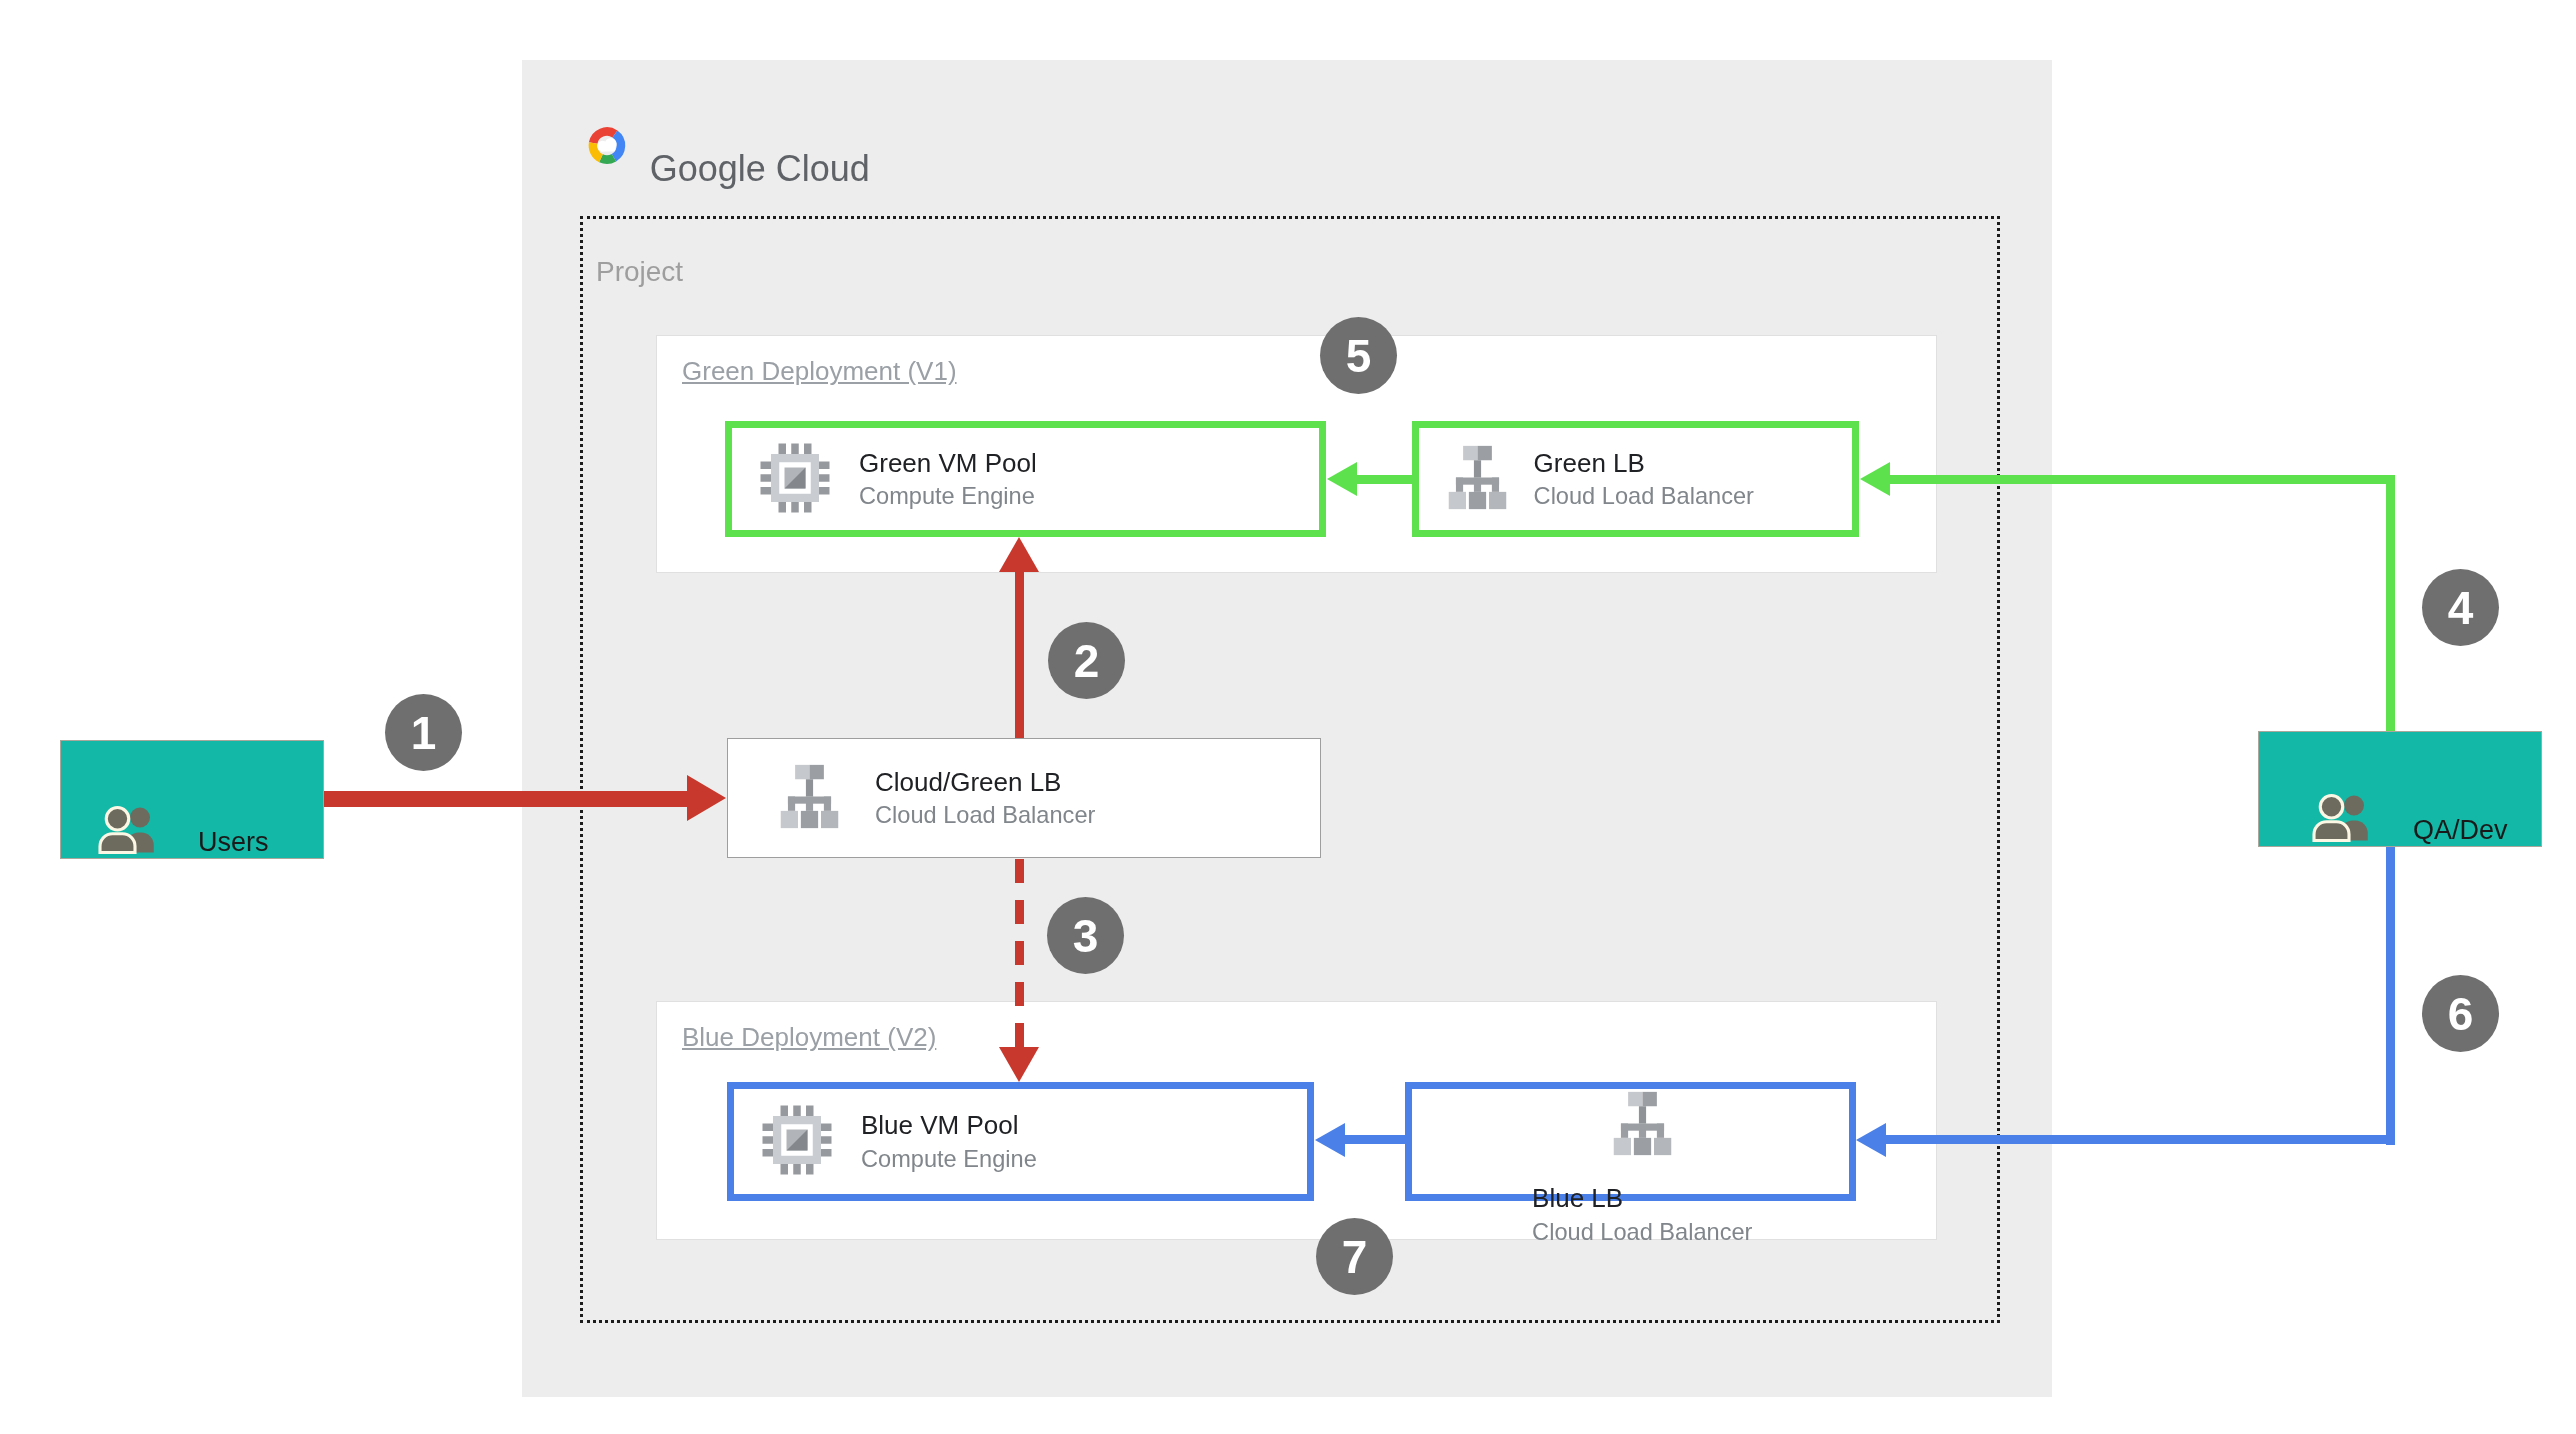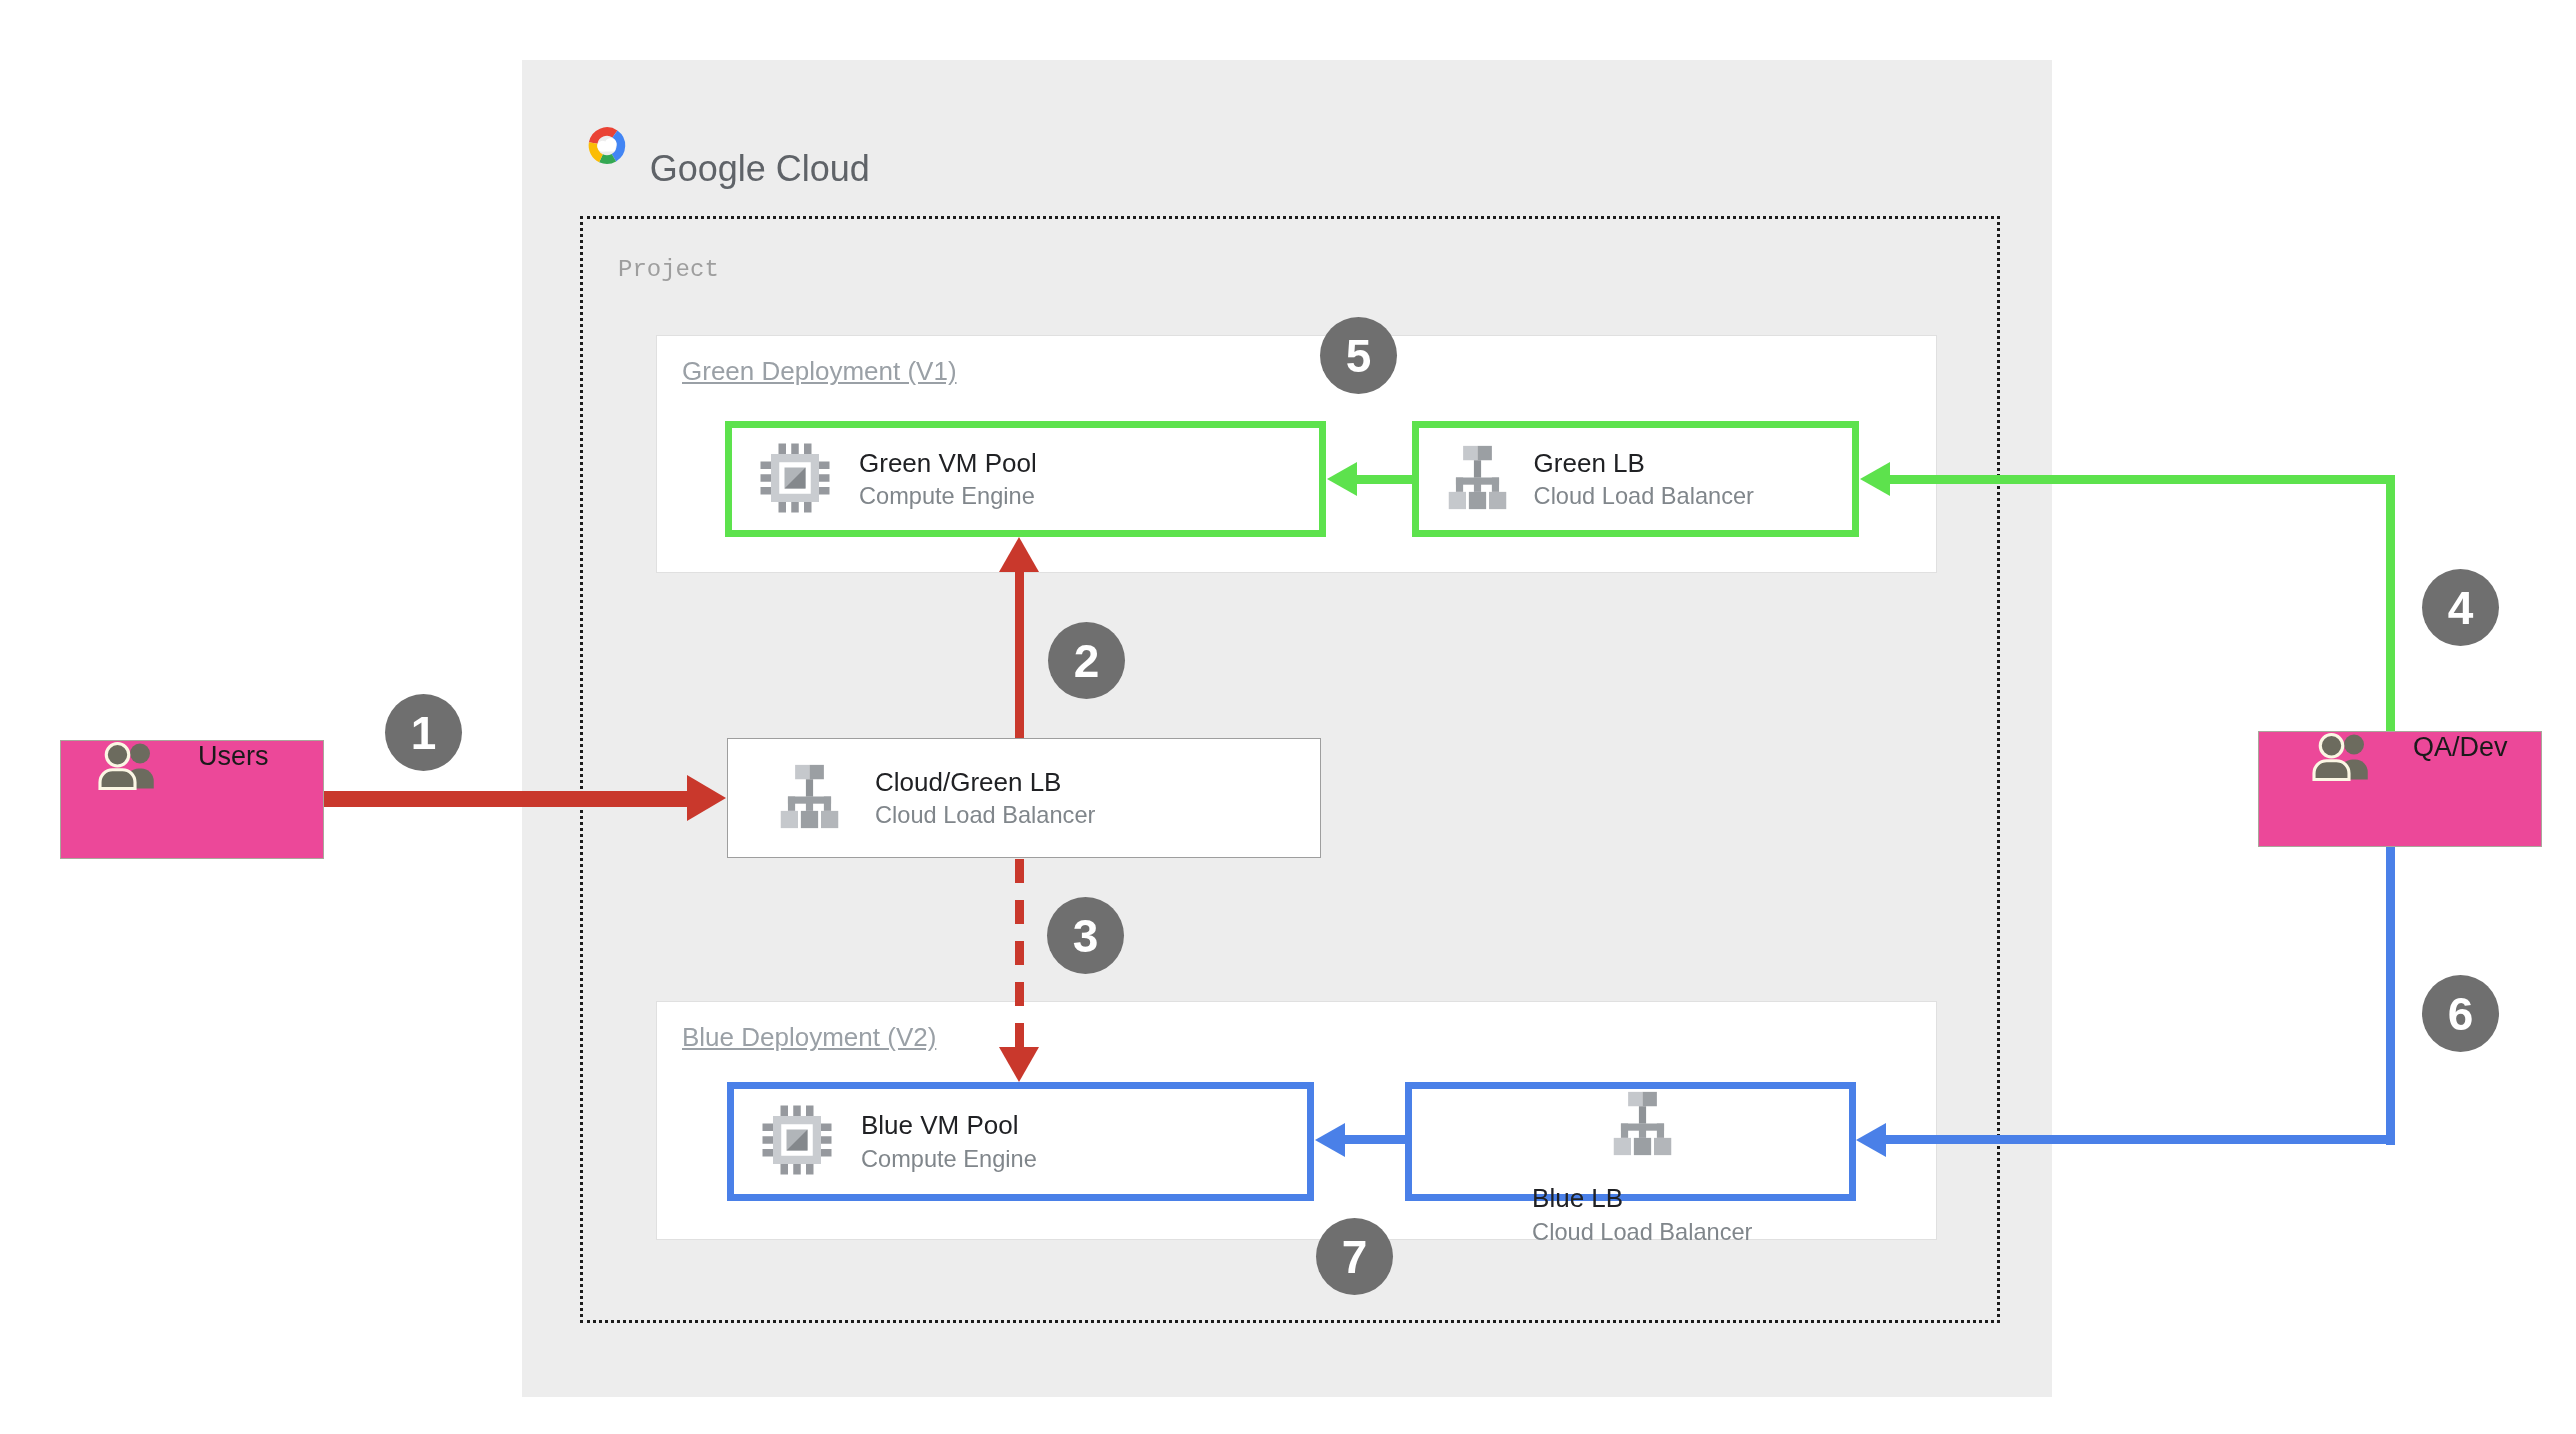--- a/index.html
+++ b/index.html
@@ -9,21 +9,21 @@
 
   
   .panel{left:522px;top:60px;width:1530px;height:1337px;background:#EDEDED;}
 
   
   .logo{left:582px;top:102px;display:flex;align-items:center;gap:15.7px;}
   .logo-text{font-size:36px;font-weight:500;color:#5F6368;letter-spacing:0px;margin-top:46px;}
 
   
   .project{left:580px;top:216px;width:1414px;height:1101px;border:3.1px dotted #1c1c1c;}
-  .project-label{left:618px;top:256px;font-size:24px;color:#9E9E9E;font-family:Liberation Mono, monospace;}
+  .project-label{left:596px;top:256px;font-size:28px;color:#9E9E9E;}
 
   
   .dep{background:#ffffff;border:1.6px solid #E0E0E0;}
   .dep-green{left:656px;top:335px;width:1279px;height:236px;}
   .dep-blue{left:656px;top:1001px;width:1279px;height:237px;}
   .dep-label{position:absolute;left:25px;top:20.4px;font-size:26px;color:#9AA0A6;text-decoration:underline;}
 
   
   .node{background:#ffffff;display:flex;align-items:center;box-sizing:border-box;}
   .node .txt{display:flex;flex-direction:column;gap:4.7px;justify-content:space-between;}
@@ -32,21 +32,21 @@
   .b-green{border:7px solid #5DE24D;}
   .b-blue{border:7px solid #4A80E8;}
   .b-gray{border:1.6px solid #9E9E9E;}
   .n-green-vm{left:725px;top:421px;width:601px;height:116px;padding-left:27px;gap:28px;}
   .n-green-lb{left:1412px;top:421px;width:447px;height:116px;padding-left:23.6px;gap:22px;}
   .n-bglb{left:727px;top:738px;width:594px;height:120px;padding-left:47px;gap:31px;}
   .n-blue-vm{left:727px;top:1082px;width:587px;height:119px;padding-left:27px;gap:28px;}
   .n-blue-lb{left:1405px;top:1082px;width:451px;height:119px;padding-left:23.6px;gap:22px;flex-direction:column;}
 
   
-  .actor{background:#ec4899;border:1.6px solid #A9A79B;display:flex;align-items:flex-start;box-sizing:border-box;}
+  .actor{background:#14b8a6;border:1.6px solid #A9A79B;display:flex;align-items:flex-end;box-sizing:border-box;}
   .actor .lbl{font-size:27px;color:#1a1a1a;}
   .a-users{left:60px;top:740px;width:264px;height:119px;padding-left:36px;gap:35px;}
   .a-qadev{left:2258px;top:731px;width:284px;height:116px;padding-left:52px;gap:36px;}
 
   
   .line{position:absolute;}
   .red{background:#C9382C;}
   .green{background:#5DE24D;}
   .blue{background:#4A80E8;}
   .head{position:absolute;width:0;height:0;}

